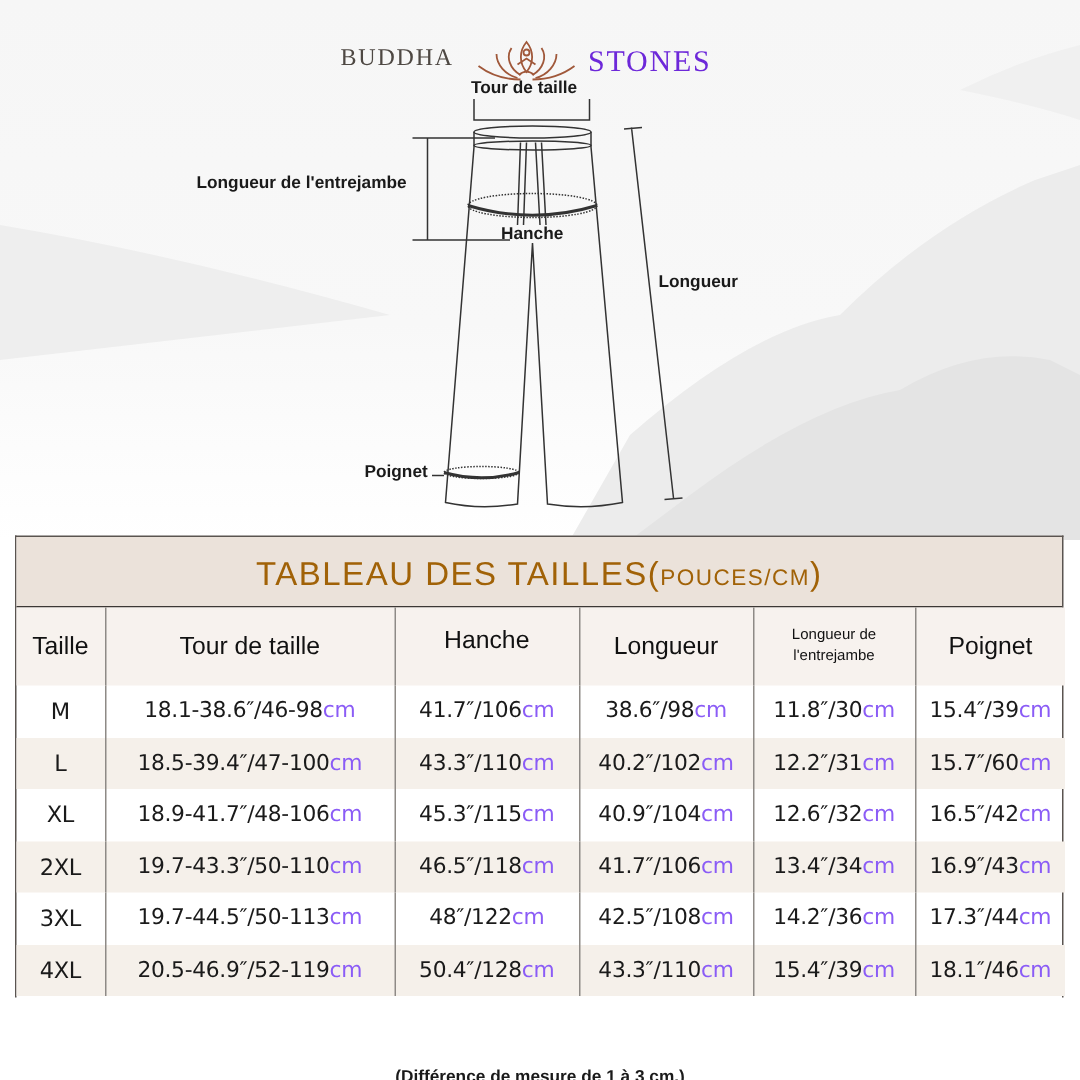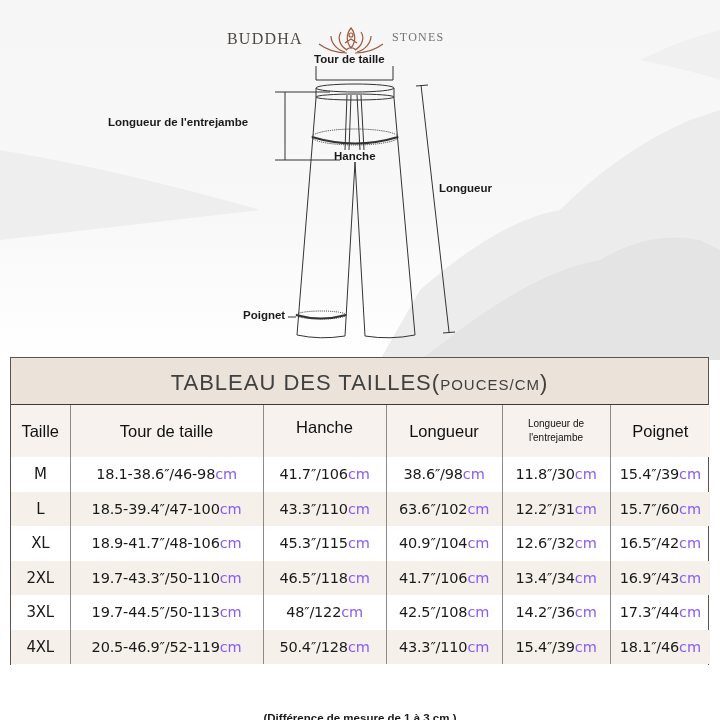--- a/index.html
+++ b/index.html
@@ -2,26 +2,26 @@
 <html><head>
 <meta charset="utf-8">
 <style>
   * { box-sizing: border-box; margin: 0; padding: 0; }
   html, body { width: 720px; height: 720px; overflow: hidden; background: #ffffff; }
   body { position: relative; font-family: "Liberation Sans", sans-serif; color: #111; }
   .bg { position: absolute; left: 0; top: 0; width: 720px; height: 360px; background: linear-gradient(180deg, #f6f6f6 0%, #f8f8f8 60%, #ffffff 100%); }
   .bg svg { position: absolute; left: 0; top: 0; }
   .brand { position: absolute; top: 26px; left: 0; width: 600px; height: 30px; }
   .brand-left { position: absolute; left: 227px; top: 4px; font-family: "Liberation Serif", serif; font-size: 16px; letter-spacing: 1.2px; color: #4e4843; }
-  .brand-right { position: absolute; left: 392px; top: 4px; font-family: "Liberation Serif", serif; font-size: 12px; letter-spacing: 1.2px; color: #737373; }
+  .brand-right { position: absolute; left: 392px; top: 4px; font-family: "Liberation Serif", serif; font-size: 20px; letter-spacing: 1.2px; color: #6d28d9; }
   .brand-logo { position: absolute; left: 315px; top: 0; }
   .lbl { position: absolute; font-size: 11.5px; font-weight: bold; color: #1a1a1a; white-space: nowrap; }
   .diagram { position: absolute; left: 0; top: 0; }
   .table-wrap { position: absolute; left: 10px; top: 357px; width: 699px; height: 308px; border: 1px solid #5a5450; border-bottom: none; background: #fff; }
-  .title-row { height: 47px; background: #ebe2da; border-bottom: 1px solid #3c3835; text-align: center; line-height: 50px; color: #404040; font-size: 22px; letter-spacing: 1px; }
+  .title-row { height: 47px; background: #ebe2da; border-bottom: 1px solid #3c3835; text-align: center; line-height: 50px; color: #a16207; font-size: 22px; letter-spacing: 1px; }
   .title-row .small { font-size: 15px; }
   table { border-collapse: collapse; width: 100%; table-layout: fixed; }
   th, td { text-align: center; vertical-align: middle; border-left: 1px solid #8e8a86; white-space: nowrap; }
   th:first-child, td:first-child { border-left: none; }
   th { height: 52px; background: #f7f2ee; font-weight: normal; font-size: 16.5px; color: #111; margin-top: 16px; }
   th.two { font-size: 10px; line-height: 14px; }
   td { height: 34.5px; font-family: "DejaVu Sans", sans-serif; font-size: 14.5px; color: #1a1a1a; letter-spacing: -0.2px; }
   tr.alt td { background: #f5f0ea; }
   td .unit { color: #8b5cf6; }
   td.size { font-family: "DejaVu Sans", sans-serif; font-size: 15px; }
@@ -81,21 +81,21 @@
 
     <path d="M275 92 L330 92 M285 92 L285 160 M275 160 L340 160"></path>
 
     <path d="M421 85 L449 332 M416 86 L428 85 M443 333 L455 332"></path>
 
     <path d="M288 317 L296 317"></path>
   </g>
 </svg>
 
 <span class="lbl" style="left:314px; top:53px;">Tour de taille</span>
-<span class="lbl" style="left:108px; top:116px;text-align:right;">Longueur de l'entrejambe</span>
+<span class="lbl" style="left:131px; top:116px;text-align:right;">Longueur de l'entrejambe</span>
 <span class="lbl" style="left:334px; top:150px;">Hanche</span>
 <span class="lbl" style="left:439px; top:182px;">Longueur</span>
 <span class="lbl" style="left:243px; top:309px;">Poignet</span>
 
 <div class="table-wrap">
   <div class="title-row">
     <span>TABLEAU DES TAILLES(</span><span class="small">POUCES/CM</span><span>)</span>
   </div>
   <table>
     <colgroup>
@@ -122,21 +122,21 @@
           <td><span>18.1-38.6″/46-98</span><span class="unit">cm</span></td>
           <td><span>41.7″/106</span><span class="unit">cm</span></td>
           <td><span>38.6″/98</span><span class="unit">cm</span></td>
           <td><span>11.8″/30</span><span class="unit">cm</span></td>
           <td><span>15.4″/39</span><span class="unit">cm</span></td>
         </tr>
         <tr class="alt">
           <td class="size">L</td>
           <td><span>18.5-39.4″/47-100</span><span class="unit">cm</span></td>
           <td><span>43.3″/110</span><span class="unit">cm</span></td>
-          <td><span>63.6″/102</span><span class="unit">cm</span></td>
+          <td><span>40.2″/102</span><span class="unit">cm</span></td>
           <td><span>12.2″/31</span><span class="unit">cm</span></td>
           <td><span>15.7″/60</span><span class="unit">cm</span></td>
         </tr>
         <tr>
           <td class="size">XL</td>
           <td><span>18.9-41.7″/48-106</span><span class="unit">cm</span></td>
           <td><span>45.3″/115</span><span class="unit">cm</span></td>
           <td><span>40.9″/104</span><span class="unit">cm</span></td>
           <td><span>12.6″/32</span><span class="unit">cm</span></td>
           <td><span>16.5″/42</span><span class="unit">cm</span></td>

